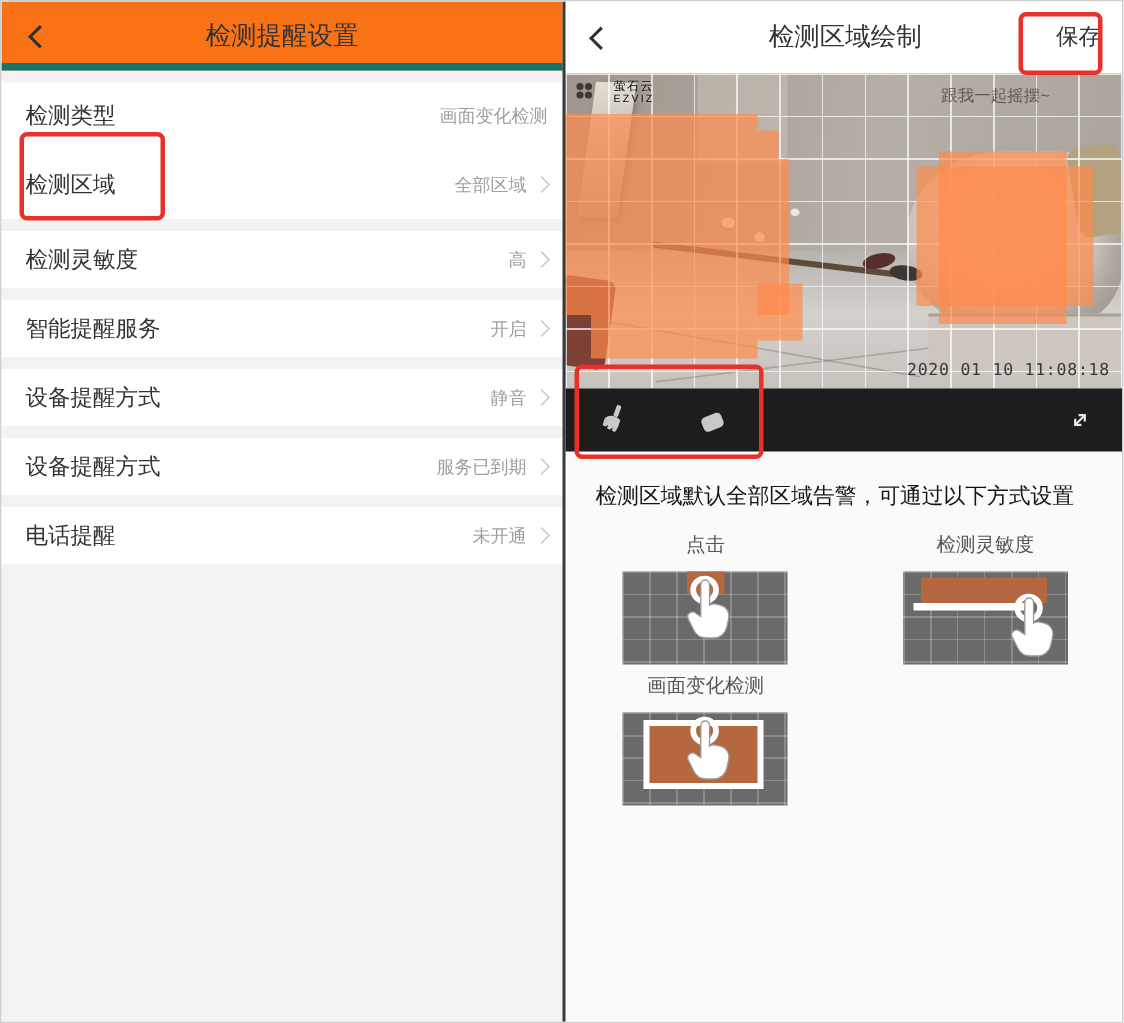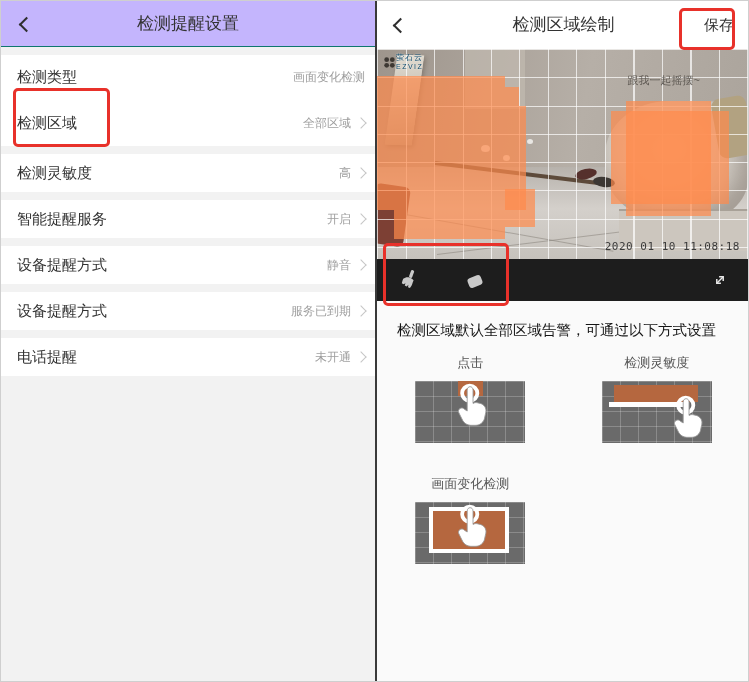--- a/index.html
+++ b/index.html
@@ -2,21 +2,21 @@
 <html><head>
 <meta charset="utf-8">
 <style>
   * { margin:0; padding:0; box-sizing:border-box; }
   body { font-family:"Liberation Sans", sans-serif; background:#eee; }
   .screen { position:relative; width:749px; height:682px; background:#fff; overflow:hidden;
             border:1px solid #cfcfcf; }
 
   
   .panel-left { position:absolute; left:0; top:0; width:374px; height:682px; background:#f2f2f2; }
-  .hdr { position:relative; height:46px; background:#c4b5fd; border-bottom:1px solid #0f766e; }
+  .hdr { position:relative; height:46px; background:#f97316; border-bottom:5px solid #0f766e; }
   .hdr-title { position:absolute; left:0; right:0; top:0; height:46px; line-height:46px;
                text-align:center; font-size:17px; color:#333; font-weight:500; }
   .back { position:absolute; left:20px; top:18px; width:11px; height:11px;
           border-left:2px solid #2f2f2f; border-bottom:2px solid #2f2f2f; transform:rotate(45deg); }
   .rows { margin-top:8px; }
   .row { display:flex; align-items:center; background:#fff; height:38px;
          padding:0 10px 0 16px; margin-top:8px; }
   .row:nth-child(1){ height:45px; margin-top:0; }
   .row:nth-child(2){ height:46px; margin-top:0; }
   .rl { font-size:15px; color:#333; }
@@ -72,42 +72,42 @@
   .it2 { left:126px; top:106px; width:7px; height:6px; }
   .it3 { left:150px; top:90px; width:6px; height:5px; }
 
   .gridlines { position:absolute; inset:0; z-index:2;
     background-image:
       repeating-linear-gradient(to right, rgba(255,255,255,.7) 0 1px, transparent 1px 28.5px),
       repeating-linear-gradient(to bottom, rgba(255,255,255,.7) 0 1px, transparent 1px 28.3px); }
   .regions { position:absolute; inset:0; z-index:3; }
   .region { position:absolute; }
 
-  .brand { position:absolute; left:6px; top:5px; z-index:6; display:flex; align-items:center; gap:0;
-           color:#0c4a6e; text-shadow:0 0 2px rgba(255,255,255,.75); }
+  .brand { position:absolute; left:6px; top:5px; z-index:6; display:flex; align-items:flex-start; gap:13px;
+           color:#000000; text-shadow:0 0 2px rgba(255,255,255,.75); }
   .brand-txt { display:flex; flex-direction:column; line-height:1; }
   .brand-cn { font-size:8px; letter-spacing:1px; }
   .brand-en { font-size:7px; letter-spacing:1.5px; margin-top:1px; }
-  .watermark { position:absolute; right:50px; top:24px; z-index:6; font-size:11px; color:#55504a; opacity:.9; }
+  .watermark { position:absolute; right:50px; top:7px; z-index:6; font-size:11px; color:#55504a; opacity:.9; }
   .timestamp { position:absolute; right:10px; bottom:6px; z-index:6;
                font-family:"DejaVu Sans Mono", monospace; font-size:11px; color:#3a3a3a; letter-spacing:.5px; }
 
   
   .toolbar { position:absolute; left:0; top:258px; width:373px; height:42px; background:#1d1d1d;
              display:flex; align-items:center; z-index:4; }
   .tool { background:none; border:none; cursor:pointer; width:40px; height:42px;
           display:flex; align-items:center; justify-content:center; }
   .tool-broom { margin-left:12px; }
   .tool-eraser { margin-left:26px; }
   .tool-expand { margin-left:auto; margin-right:10px; }
 
   
   .content { position:absolute; left:0; top:300px; width:373px; bottom:0; background:#fafafa; }
   .hint { padding:20px 28px 0 20px; font-size:14.5px; color:#151515; font-weight:500; }
-  .methods { display:grid; grid-template-columns:1fr 1fr; margin-top:14px; row-gap:32px; justify-items:center; }
+  .methods { display:grid; grid-template-columns:1fr 1fr; margin-top:14px; row-gap:5px; justify-items:center; }
   .method { display:flex; flex-direction:column; align-items:center; }
   .m-label { font-size:13px; color:#555; margin-bottom:9px; }
   .diagram { position:relative; width:110px; height:62px; background:#6a6a6a; overflow:visible;
     background-image:
       repeating-linear-gradient(to right, rgba(255,255,255,.22) 0 1px, transparent 1px 18px),
       repeating-linear-gradient(to bottom, rgba(255,255,255,.22) 0 1px, transparent 1px 15px); }
   .d-cell  { position:absolute; left:43px; top:0; width:25px; height:15px; background:#b5673f; }
   .d-band  { position:absolute; left:12px; top:4px; width:84px; height:17px; background:#b5673f; }
   .d-line  { position:absolute; left:7px; top:21px; width:76px; height:5px; background:#fff; }
   .d-rect  { position:absolute; left:14px; top:5px; width:80px; height:46px;

